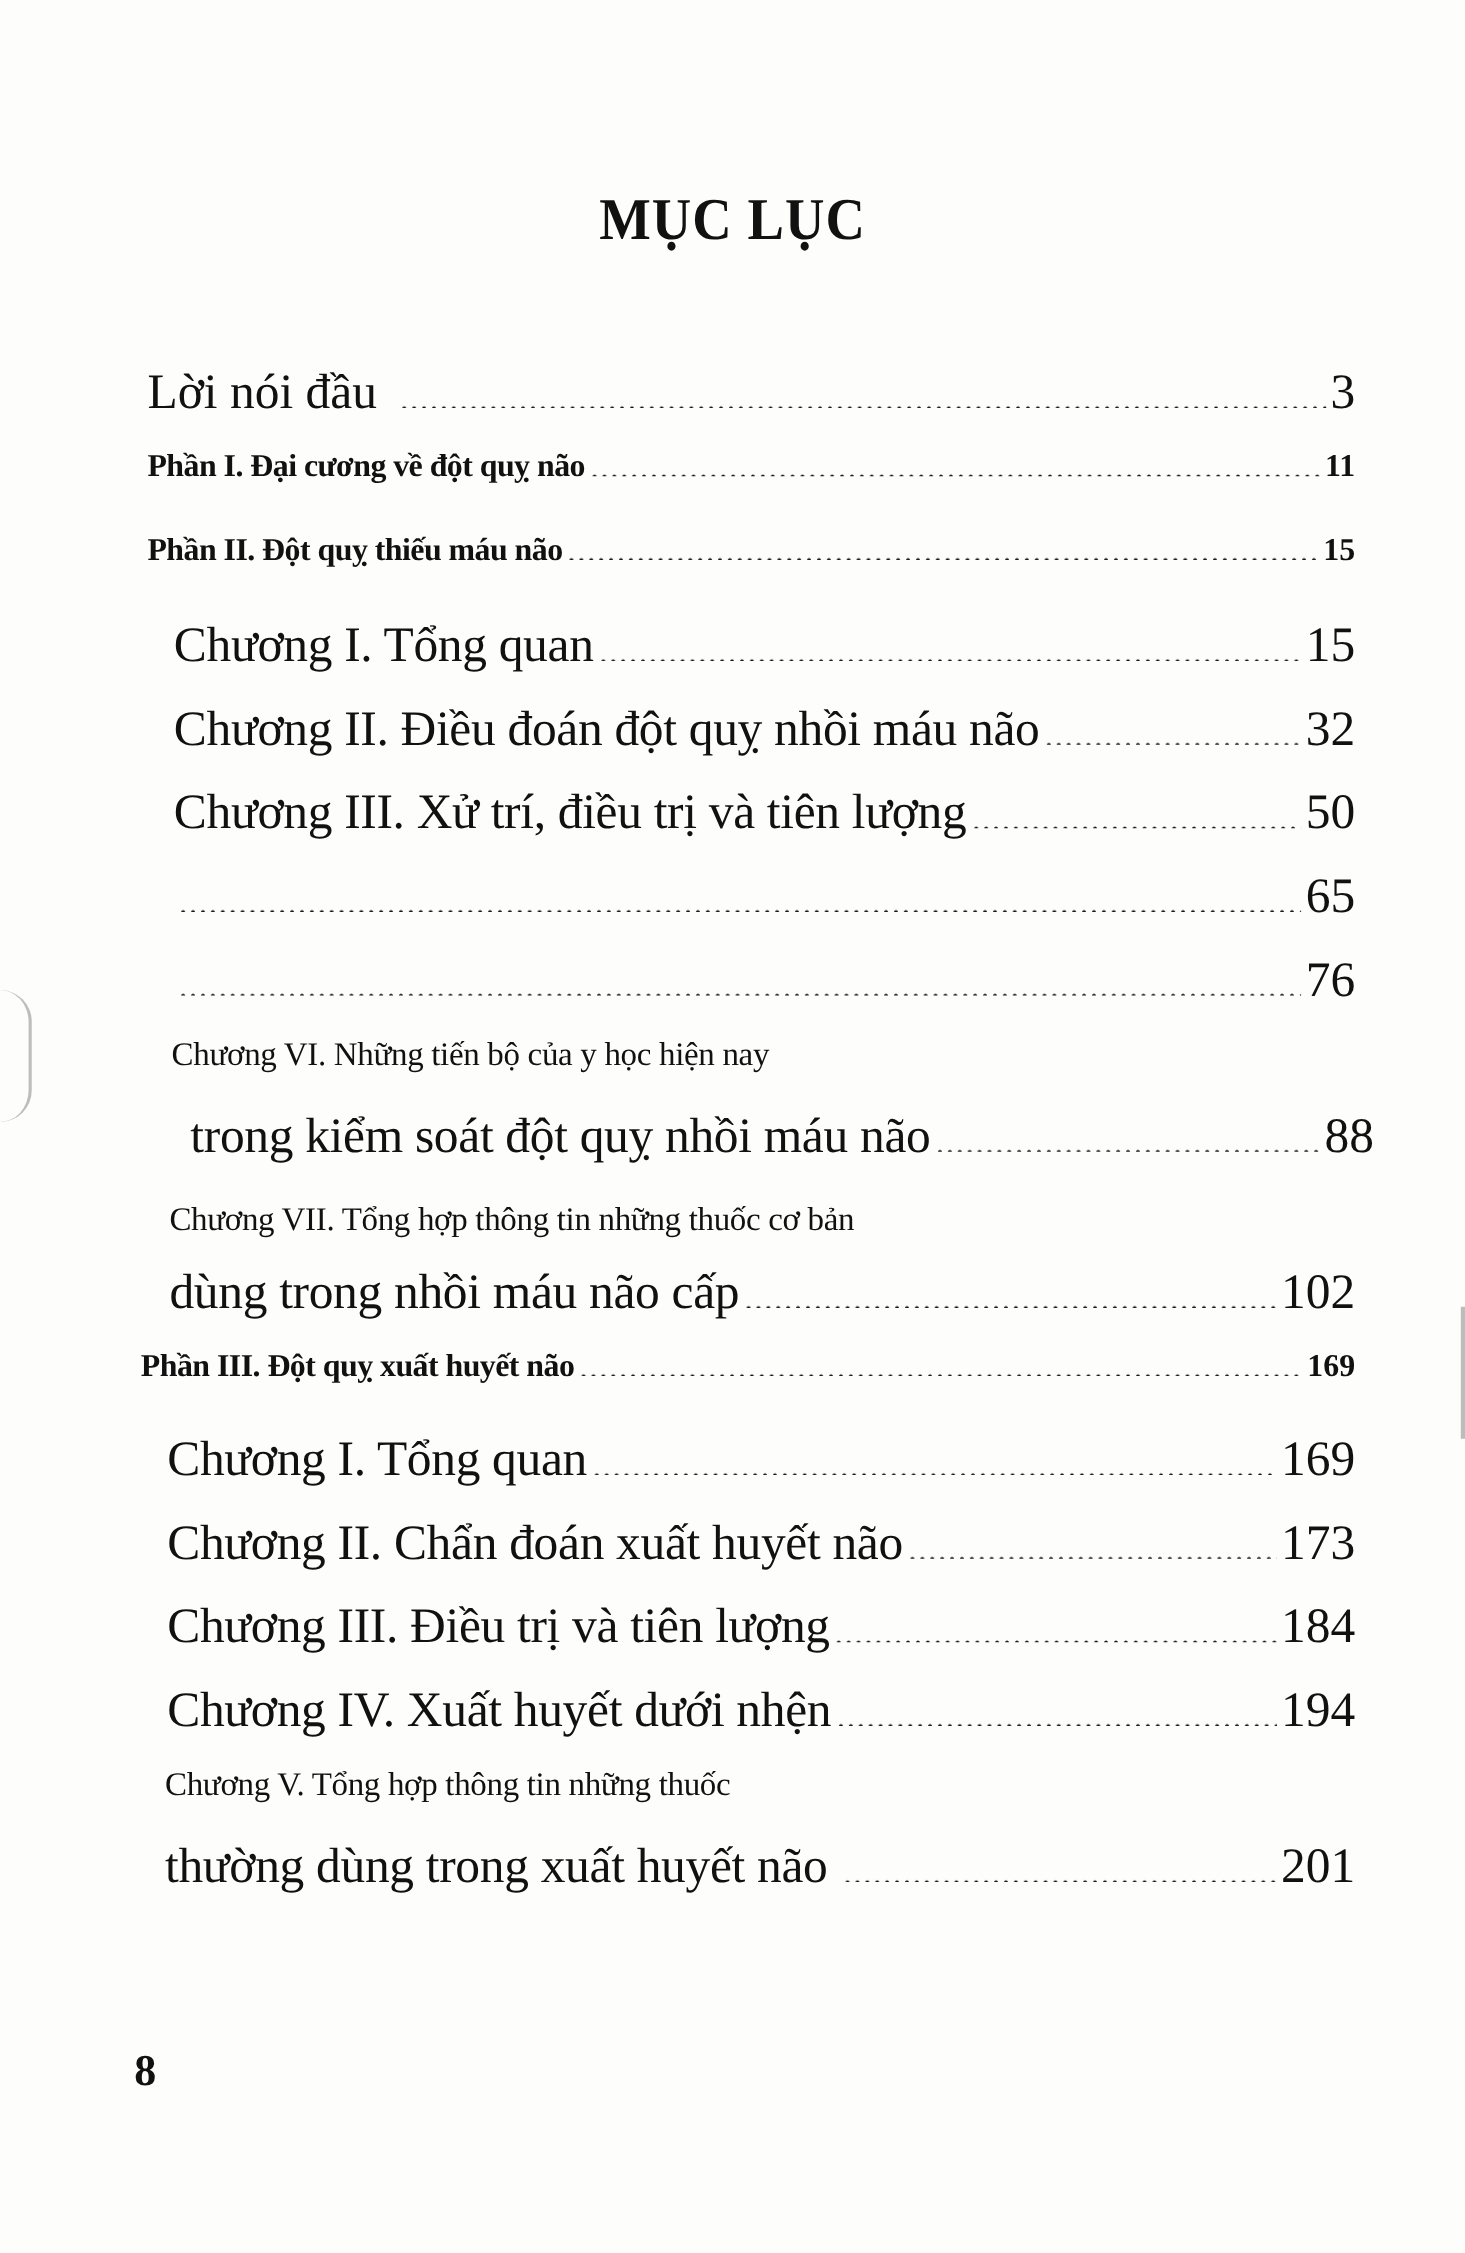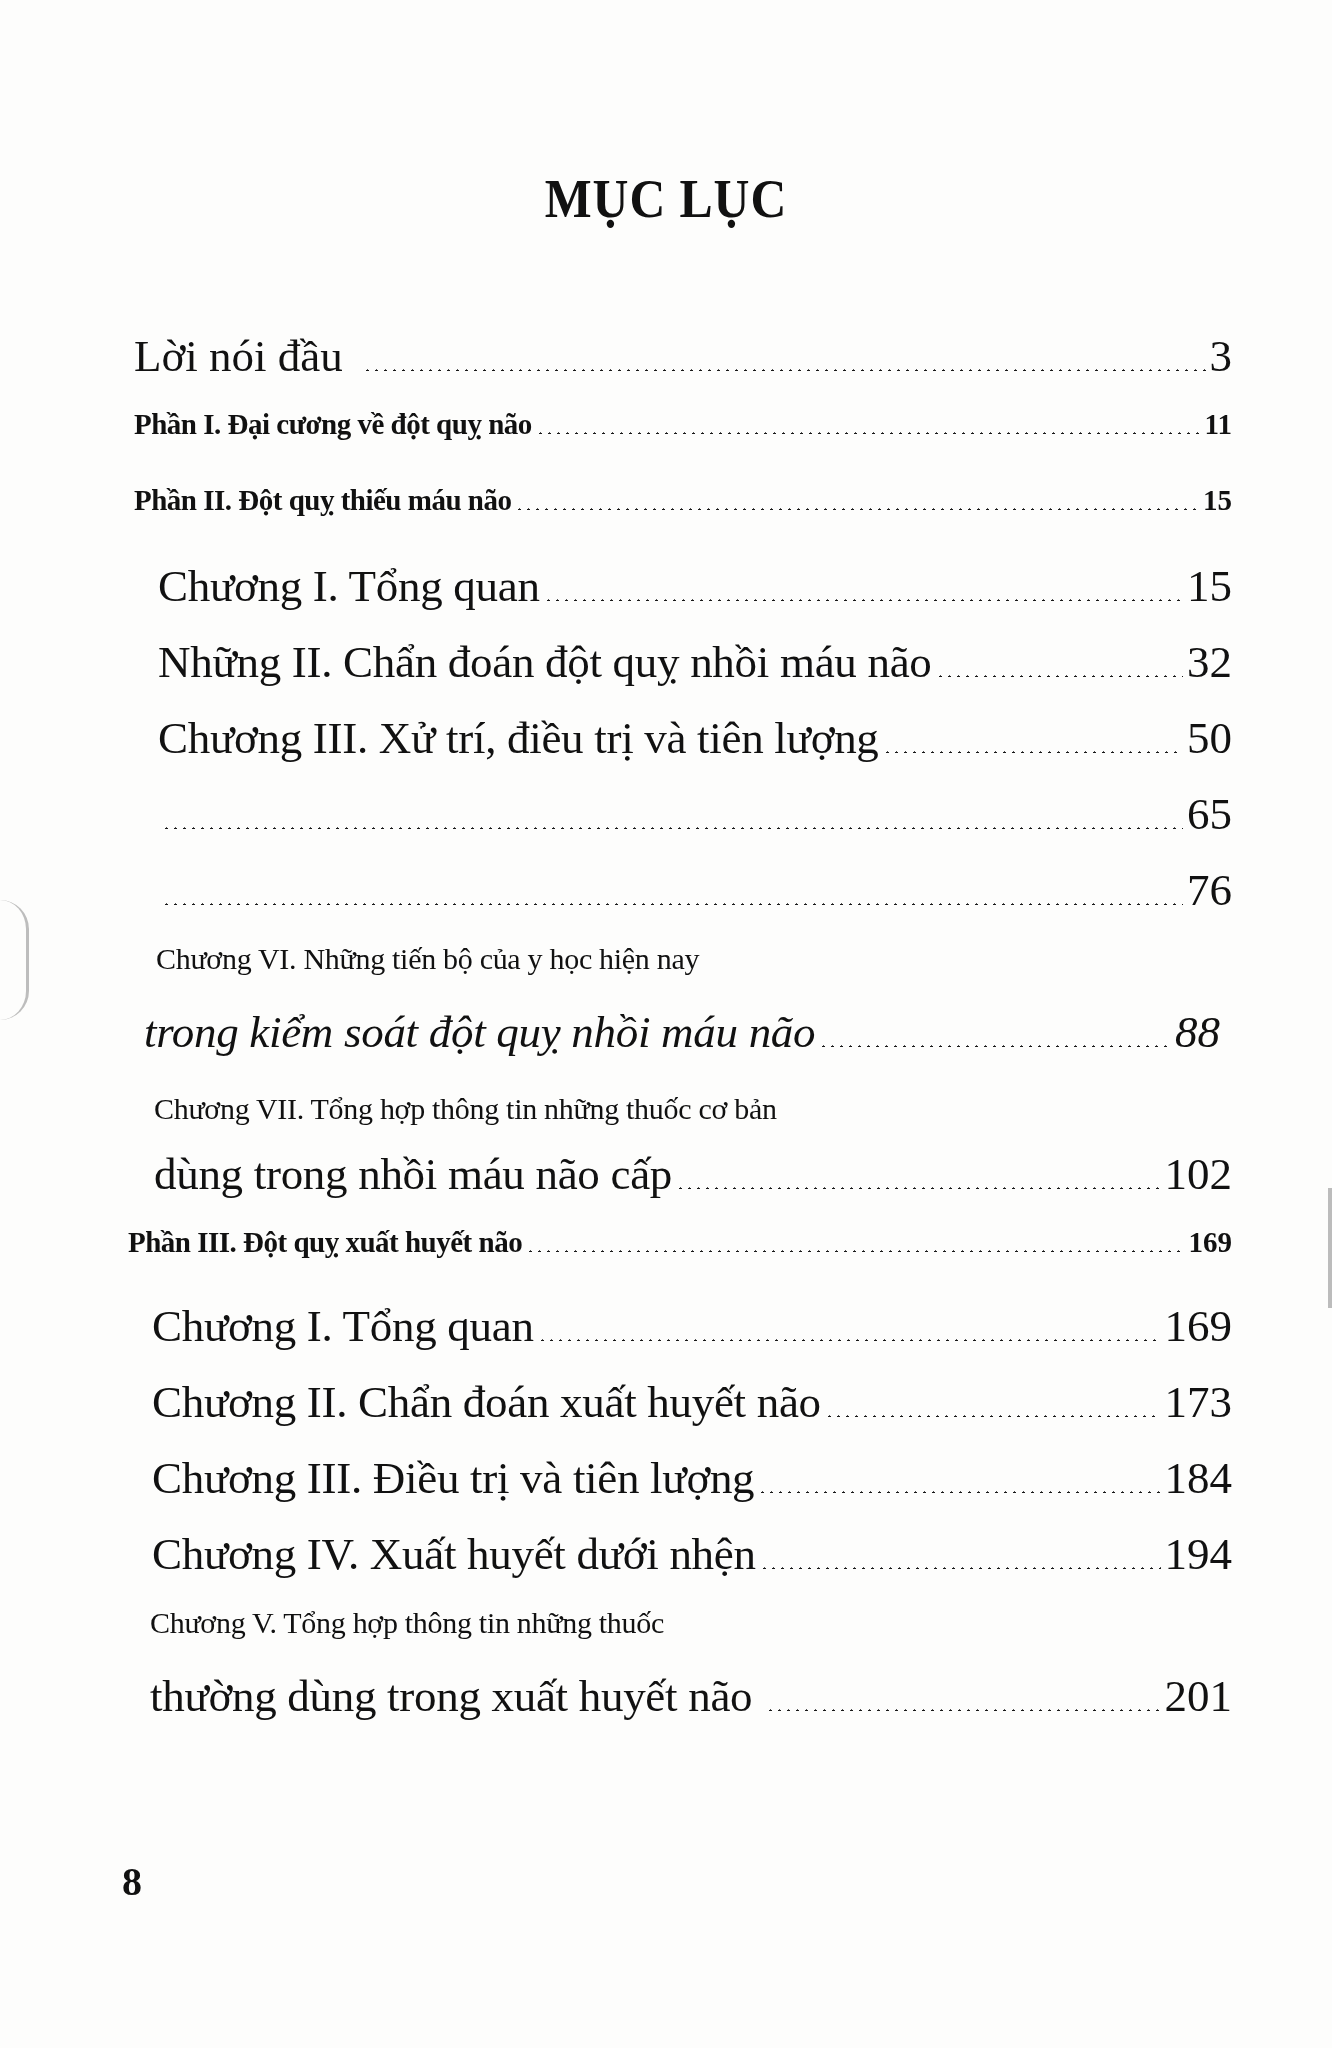--- a/index.html
+++ b/index.html
@@ -136,21 +136,21 @@
       <span class="page-num">15</span>
     </div>
 
     <div class="entry chapter" style="left:158px; top:234px; width:1074px;">
       <span class="label">Chương I. Tổng quan</span>
       <span class="leader"></span>
       <span class="page-num">15</span>
     </div>
 
     <div class="entry chapter" style="left:158px; top:310px; width:1074px;">
-      <span class="label">Những II. Chẩn đoán đột quỵ nhồi máu não</span>
+      <span class="label">Chương II. Điều đoán đột quỵ nhồi máu não</span>
       <span class="leader"></span>
       <span class="page-num">32</span>
     </div>
 
     <div class="entry chapter" style="left:158px; top:386px; width:1074px;">
       <span class="label">Chương III. Xử trí, điều trị và tiên lượng</span>
       <span class="leader"></span>
       <span class="page-num">50</span>
     </div>
 
@@ -158,21 +158,21 @@
       <span class="leader"></span>
       <span class="page-num">65</span>
     </div>
 
     <div class="entry chapter" style="left:158px; top:538px; width:1074px;">
       <span class="leader"></span>
       <span class="page-num">76</span>
     </div>
 
     <div class="line1" style="left:156px; top:614px;">Chương VI. Những tiến bộ của y học hiện nay</div>
-    <div class="entry chapter" style="left:144px; top:680px; width:1076px;font-style:italic;">
+    <div class="entry chapter" style="left:173px; top:680px; width:1076px;">
       <span class="label">trong kiểm soát đột quỵ nhồi máu não</span>
       <span class="leader"></span>
       <span class="page-num">88</span>
     </div>
 
     <div class="line1" style="left:154px; top:764px;">Chương VII. Tổng hợp thông tin những thuốc cơ bản</div>
     <div class="entry chapter" style="left:154px; top:822px; width:1078px;">
       <span class="label">dùng trong nhồi máu não cấp</span>
       <span class="leader"></span>
       <span class="page-num">102</span>

